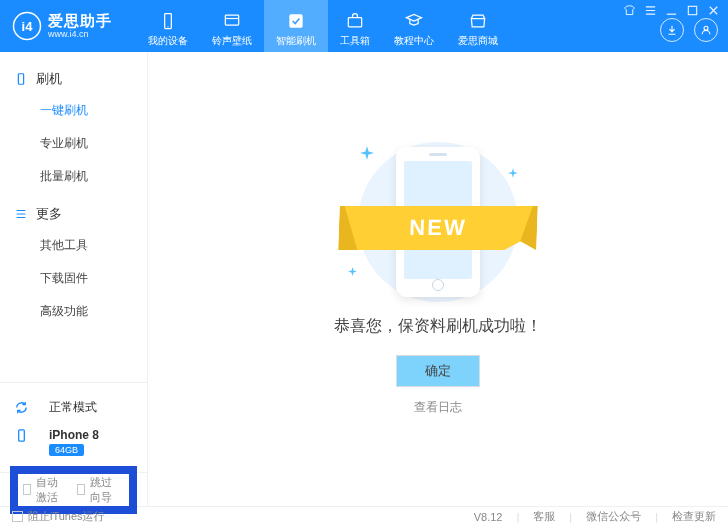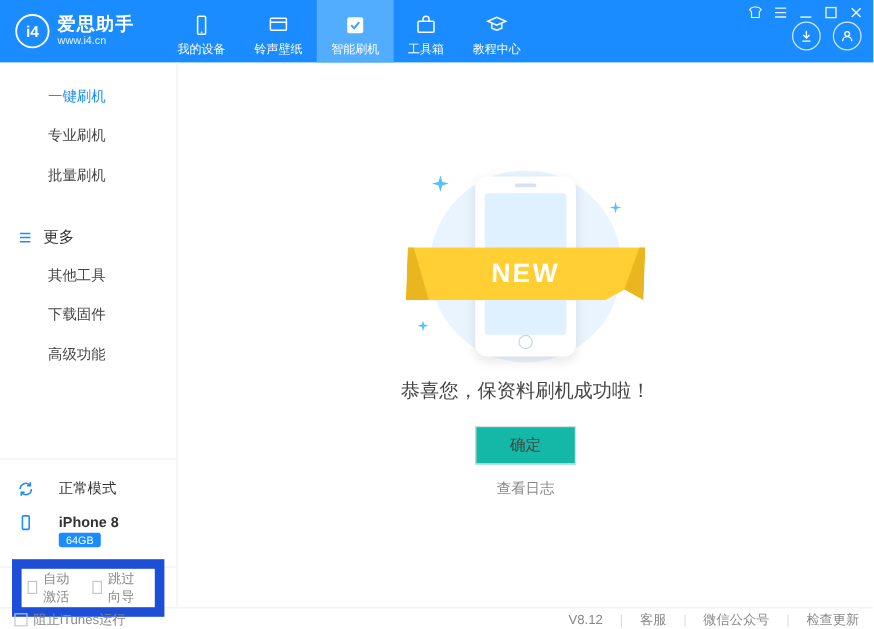--- a/index.html
+++ b/index.html
@@ -32,21 +32,21 @@
   .side-item { padding: 8px 12px 8px 40px; font-size: 12px; color: #444; cursor: pointer; }
   .side-item.active { color: #1a8cff; }
 
   .status-block { border-top: 1px solid #eef0f2; padding: 10px 0; }
   .status-row { display: flex; align-items: center; gap: 20px; padding: 6px 14px; font-size: 12px; color: #333; }
   .status-row svg { width: 15px; height: 15px; }
   .badge { display: inline-block; background: #1a8cff; color: #fff; font-size: 9px; padding: 1px 6px; border-radius: 2px; margin-top: 2px; }
 
   .content { flex: 1; position: relative; display: flex; flex-direction: column; align-items: center; justify-content: center; }
   .result-title { font-size: 16px; color: #444; margin-top: 14px; }
-  .btn { margin-top: 18px; border: 1px solid #d9dde1; background: #14b8a6; padding: 6px 28px; font-size: 13px; color: #444; cursor: pointer; }
+  .btn { margin-top: 18px; border: 1px solid #d9dde1; background: #7dd3fc; padding: 6px 28px; font-size: 13px; color: #444; cursor: pointer; }
   .log-link { margin-top: 12px; font-size: 12px; color: #888; cursor: pointer; }
 
   .illus { width: 200px; height: 160px; position: relative; display: flex; align-items: center; justify-content: center; }
   .bg-circle { width: 160px; height: 160px; border-radius: 50%; background: #eaf4ff; position: absolute; }
   .sparkle { position: absolute; }
   .phone { width: 84px; height: 150px; border-radius: 10px; background: #fff; position: relative; box-shadow: 0 3px 10px rgba(0,0,0,.1); z-index: 2; }
   .phone::before { content:""; position:absolute; top:14px; left:8px; right:8px; bottom:18px; background:#dff0ff; border-radius:2px; }
   .phone::after { content:""; position:absolute; bottom:6px; left:50%; transform:translateX(-50%); width:10px; height:10px; border:1px solid #c8d6e2; border-radius:50%; }
   .phone .spk { position:absolute; top:6px; left:50%; transform:translateX(-50%); width:18px; height:3px; background:#d6e2ee; border-radius:2px; }
   .ribbon { position:absolute; z-index:3; background:#ffcf33; height:44px; width:198px; display:flex; align-items:center; justify-content:center; font-weight:900; font-size:22px; color:#fff; letter-spacing:2px; clip-path: polygon(0 0,100% 0,100% 100%,92% 80%,84% 100%,0 100%,8% 80%,16% 100%,0 100%); transform: translateY(6px) skewX(-2deg);}
@@ -135,45 +135,58 @@
         </svg>
       <span>工具箱</span>
     </div>
     <div class="tab">
       <svg viewBox="0 0 24 24" fill="none">
           <path d="M3 8l9-4 9 4-9 4-9-4z" stroke="#fff" stroke-width="1.5"></path>
           <path d="M7 10v5l5 2 5-2v-5" stroke="#fff" stroke-width="1.5"></path>
         </svg>
       <span>教程中心</span>
     </div>
+    <div class="tab">
+      <svg viewBox="0 0 24 24" fill="none">
+          <path d="M4 9h16l-1 10H5L4 9z" stroke="#fff" stroke-width="1.5"></path>
+          <path d="M4 9l2-4h12l2 4" stroke="#fff" stroke-width="1.5"></path>
+        </svg>
+      <span>爱思商城</span>
+    </div>
   </div>
 
   <div class="title-right">
     <span class="circ">
         <svg viewBox="0 0 14 14" fill="none">
           <path d="M7 2v7M4 6l3 3 3-3M3 12h8" stroke-width="1.3"></path>
         </svg>
       </span>
     <span class="circ">
         <svg viewBox="0 0 14 14" fill="none">
           <circle cx="7" cy="5" r="2.3" stroke-width="1.3"></circle>
           <path d="M2.5 12a4.5 4.5 0 019 0" stroke-width="1.3"></path>
         </svg>
       </span>
   </div>
 </div>
 
 <div class="main">
   <div class="sidebar">
     <div class="side-scroll">
+      <div class="side-group-title">
+        <svg viewBox="0 0 16 16" fill="none">
+            <rect x="5" y="2" width="6" height="12" rx="1" stroke-width="1.4"></rect>
+          </svg>
+        <span>刷机</span>
+      </div>
       <div class="side-item active">一键刷机</div>
       <div class="side-item">专业刷机</div>
       <div class="side-item">批量刷机</div>
 
-      <div class="side-group-title" style="margin-top:20px">
+      <div class="side-group-title" style="margin-top:6px">
         <svg viewBox="0 0 16 16" fill="none">
             <path d="M3 4h10M3 8h10M3 12h10" stroke-width="1.4"></path>
           </svg>
         <span>更多</span>
       </div>
       <div class="side-item">其他工具</div>
       <div class="side-item">下载固件</div>
       <div class="side-item">高级功能</div>
     </div>
 

